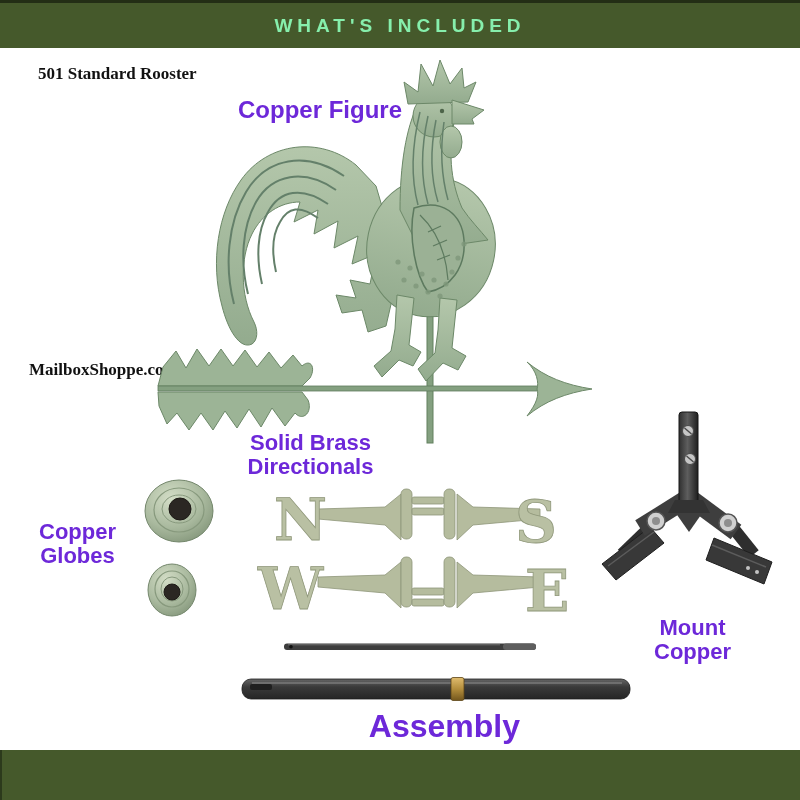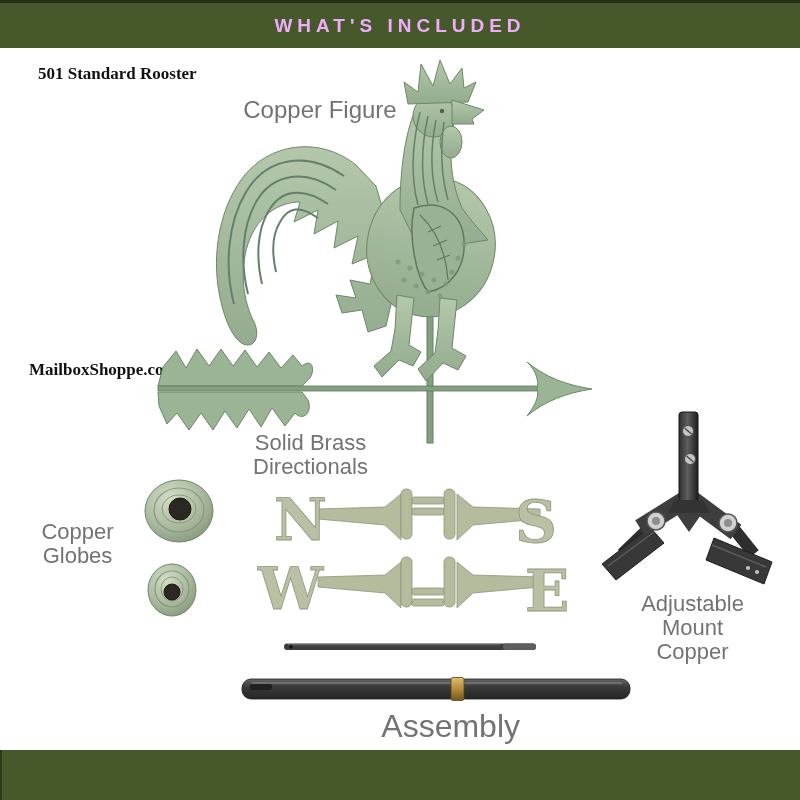--- a/index.html
+++ b/index.html
@@ -1,24 +1,24 @@
 <!DOCTYPE html>
 <html><head>
 <meta charset="utf-8">
 <style>
   html,body{margin:0;padding:0;background:#fff;}
   .page{position:relative;width:800px;height:800px;background:#ffffff;overflow:hidden;
         font-family:"Liberation Sans",sans-serif;}
   .topbar{position:absolute;left:0;top:0;width:800px;height:48px;background:#45592b;
           border-top:3px solid #232e15;box-sizing:border-box;
           display:flex;align-items:center;justify-content:center;}
-  .topbar-title{color:#f0abfc;font-size:19px;font-weight:700;letter-spacing:5px;}
+  .topbar-title{color:#86efac;font-size:19px;font-weight:700;letter-spacing:5px;}
   .bottombar{position:absolute;left:0;top:750px;width:800px;height:50px;background:#45592b;
              border-left:2px solid #2c3a1c;box-sizing:border-box;}
-  .lbl{position:absolute;color:#737373;font-weight:400;}
+  .lbl{position:absolute;color:#6d28d9;font-weight:700;}
   .handwrite{font-family:Liberation Serif, serif;font-weight:700;color:#111;}
   .model{left:38px;top:64px;font-size:17px;}
   .watermark{left:29px;top:360px;font-size:17px;}
   .copper-figure{left:225px;top:96px;width:190px;text-align:center;font-size:24px;}
   .solid-brass{left:228px;top:431px;width:165px;text-align:center;font-size:22px;line-height:24px;}
   .globes-lbl{left:25px;top:520px;width:105px;text-align:center;font-size:22px;line-height:24px;}
   .mount-lbl{left:620px;top:592px;width:145px;text-align:center;font-size:22px;line-height:24px;}
   .rod-lbl{left:330px;top:708px;width:190px;text-align:right;font-size:32px;}
   svg{position:absolute;display:block;}
 </style>
@@ -37,21 +37,21 @@
   <div class="lbl copper-figure">Copper Figure</div>
   <div class="lbl globes-lbl">
     <span>Copper</span><br>
     <span>Globes</span>
   </div>
   <div class="lbl solid-brass">
     <span>Solid Brass</span><br>
     <span>Directionals</span>
   </div>
   <div class="lbl mount-lbl">
-    <span>Adjustable</span><br>
+    <br>
     <span>Mount</span><br>
     <span>Copper</span>
   </div>
   <div class="lbl rod-lbl">Assembly Rod</div>
 
   <svg style="left:140px;top:52px" width="470" height="398" viewBox="140 52 470 398">
     <defs>
       <linearGradient id="verd" x1="0" y1="0" x2="0" y2="1">
         <stop offset="0" stop-color="#b4c7ab"></stop>
         <stop offset="1" stop-color="#93ab8e"></stop>

